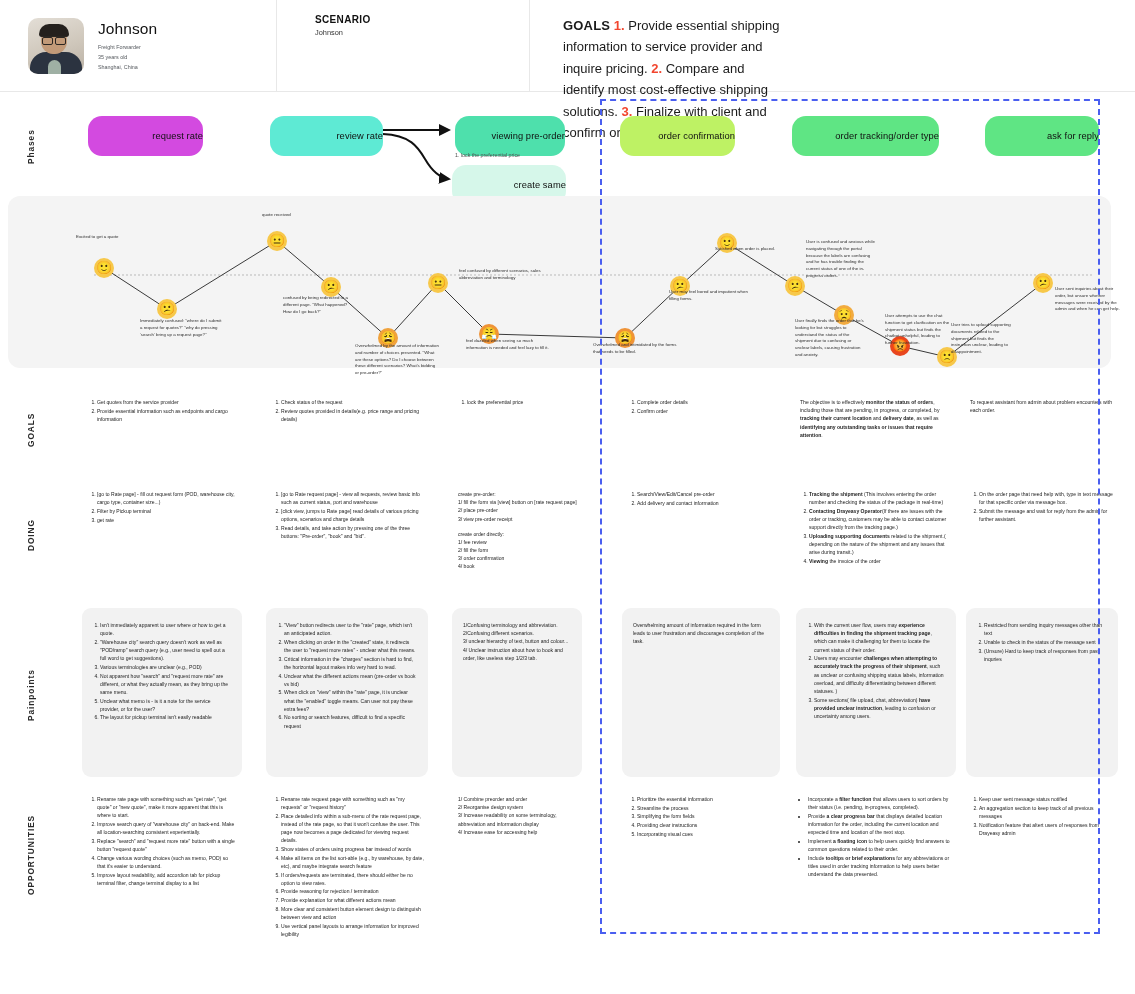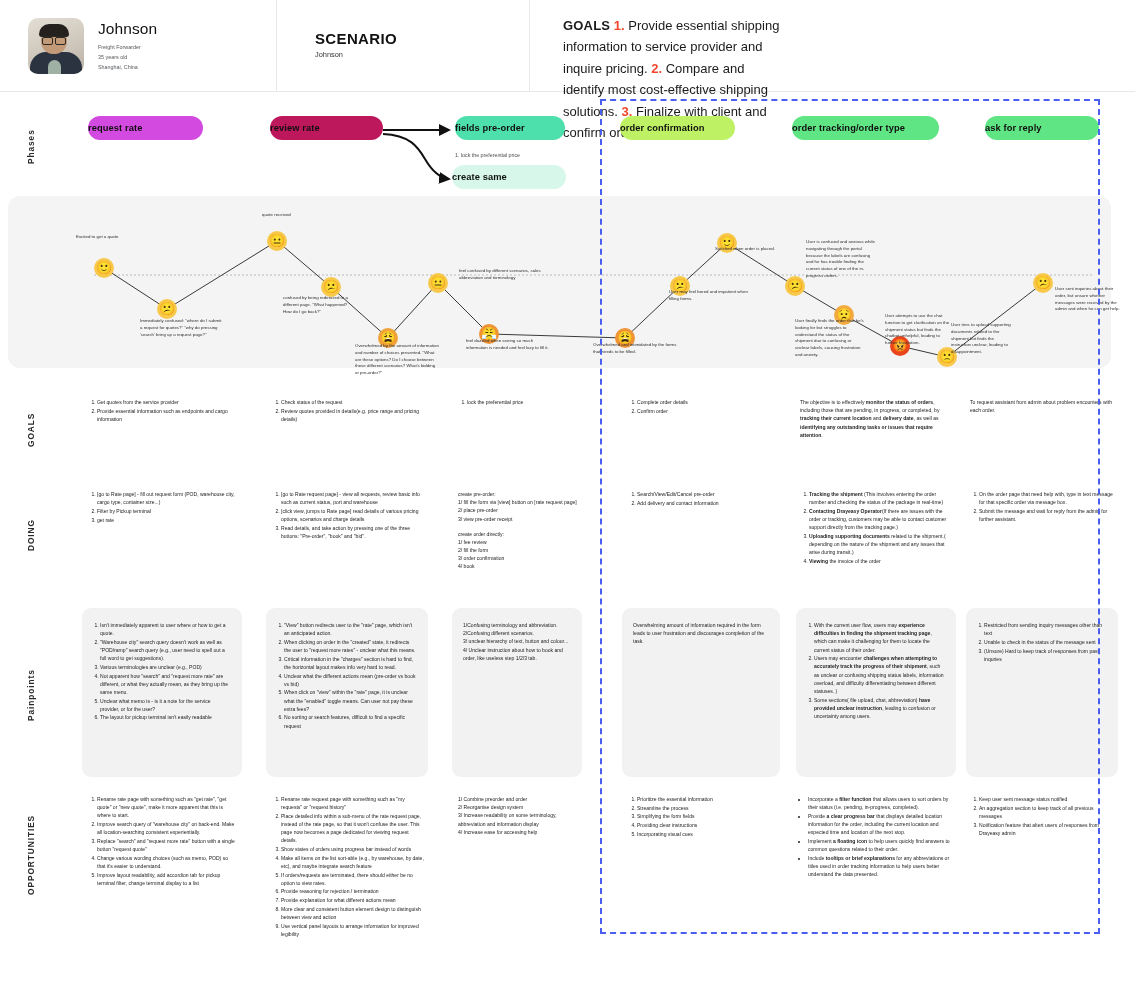--- a/index.html
+++ b/index.html
@@ -33,41 +33,41 @@
   .avatar .glasses:before { left: 0; }
   .avatar .glasses:after { right: 0; }
   .avatar .body { position: absolute; left: 2px; bottom: 0; width: 52px; height: 22px;
                   border-radius: 16px 16px 0 0; background: #2b3340; }
   .avatar .shirt { position: absolute; left: 20px; bottom: 0; width: 13px; height: 14px;
                    border-radius: 7px 7px 0 0; background: #9fb0a4; }
   .p-name { font-size: 15.5px; font-weight: 400; color: #111; letter-spacing: .1px; }
   .p-meta { font-size: 5.4px; color: #55595e; line-height: 1.85; margin-top: 4px; }
   .hdr-scenario { position: absolute; left: 277px; top: 0; width: 253px; height: 92px;
                   border-right: 1px solid #e8e8e8; padding: 14px 0 0 38px; }
-  .sc-title { font-size: 15px; font-weight: 700; letter-spacing: .35px; color: #111; margin-top: 16px; }
+  .sc-title { font-size: 10px; font-weight: 700; letter-spacing: .35px; color: #111; }
   .sc-sub { font-size: 7.4px; color: #333; margin-top: 3px; }
   .hdr-goals { position: absolute; left: 530px; top: 0; right: 0; height: 92px;
                padding: 15px 0 0 33px; }
   .g-text { font-size: 13px; line-height: 1.65; color: #1b1b1b; max-width: 225px; }
   .g-text b { font-weight: 700; letter-spacing: .2px; }
   .g-num { color: #f2462f; font-weight: 600; }
 
   
   .dashed-box { position: absolute; left: 600px; top: 99px; width: 500px; height: 835px;
                 border: 2.5px dashed #4a5ef0; pointer-events: none; z-index: 7; }
 
   
   .rowlabel { position: absolute; font-weight: 700; font-size: 8.4px; letter-spacing: .9px;
               color: #2a2a2a; writing-mode: vertical-rl; transform: rotate(180deg);
               text-align: center; }
 
   
   .phases { position: absolute; left: 0; top: 99px; width: 1135px; height: 96px; }
-  .pill { position: absolute; height: 24px; border-radius: 14px; display: flex;
-          align-items: center; justify-content: flex-start; font-size: 9.3px; font-weight: 700;
+  .pill { position: absolute; height: 40px; border-radius: 14px; display: flex;
+          align-items: center; justify-content: flex-end; font-size: 9.3px; font-weight: 400;
           color: #101010; letter-spacing: .1px; }
   .arrow-svg { position: absolute; left: 0; top: 0; width: 1135px; height: 96px; }
   .lock-note { position: absolute; font-size: 5.3px; color: #4c4c4c; }
 
   
   .emotions { position: absolute; left: 8px; top: 196px; width: 1103px; height: 172px;
               background: #f4f4f4; border-radius: 12px; }
   .emo-svg { position: absolute; left: 0; top: 0; width: 1103px; height: 172px; }
   .emoji { position: absolute; width: 20px; height: 20px; border-radius: 50%;
            font-size: 13px; line-height: 20px; text-align: center; z-index: 3; }
@@ -142,25 +142,25 @@
         <marker id="ah" markerWidth="6" markerHeight="6" refX="5" refY="3" orient="auto">
           <path d="M0,0 L6,3 L0,6 z" fill="#111"></path>
         </marker>
       </defs>
       <line x1="383" y1="31" x2="449" y2="31" stroke="#111" stroke-width="2" marker-end="url(#ah)"></line>
       <path d="M383,35 C410,36 418,48 425,60 C432,72 440,79 449,80" stroke="#111" stroke-width="2" fill="none" marker-end="url(#ah)"></path>
     </svg>
     <div class="pill" style="left:88px;  top:17px; width:115px; background:#d34ae0;">
       <span>request rate</span>
       </div>
-    <div class="pill" style="left:270px; top:17px; width:113px; background:#be185d;">
+    <div class="pill" style="left:270px; top:17px; width:113px; background:#5eead4;">
       <span>review rate</span>
       </div>
     <div class="pill" style="left:455px; top:17px; width:110px; background:#4ee0ac;">
-      <span>fields pre-order</span>
+      <span>viewing pre-order</span>
       </div>
     <div class="pill" style="left:452px; top:66px; width:114px; background:#d6f7ea;">
       <span>create same</span>
       </div>
     <div class="lock-note" style="left:455px; top:53px;">1. lock the preferential price</div>
     <div class="pill" style="left:620px; top:17px; width:115px; background:#bef264;">
       <span>order confirmation</span>
       </div>
     <div class="pill" style="left:792px; top:17px; width:147px; background:#5fe584;">
       <span>order tracking/order type</span>

